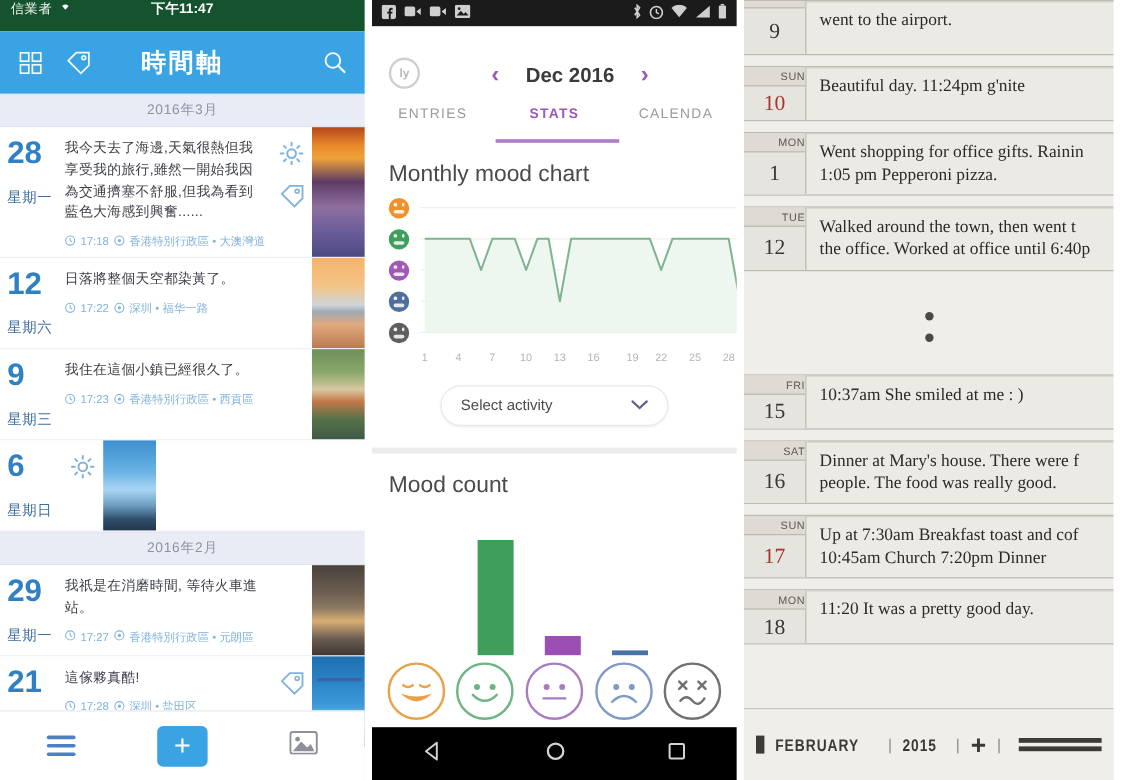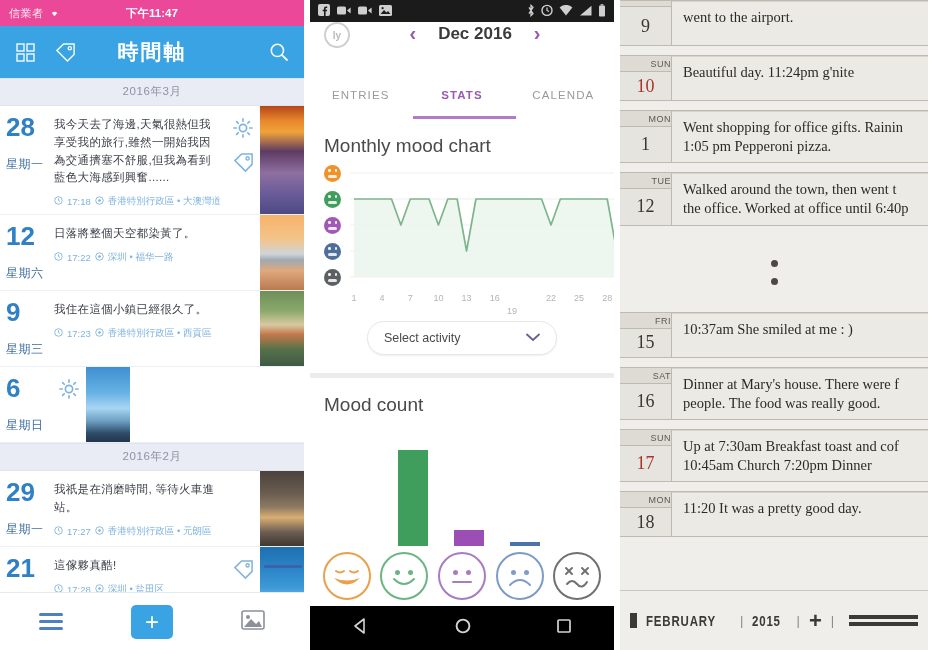--- a/index.html
+++ b/index.html
@@ -3,22 +3,22 @@
 <meta charset="utf-8">
 <style>
   * { box-sizing: border-box; margin:0; padding:0; }
   html,body { width:940px; height:650px; overflow:hidden; background:#fff;
               font-family:"Liberation Sans", sans-serif; }
   .stage { position:relative; width:940px; height:650px; display:flex; }
 
   
   .panel1 { width:310px; height:650px; background:#fdfdfd; position:relative; overflow:hidden;
             border-right:6px solid #fff; }
-  .ios-status { height:26px; background:#ec4899; color:#fff; font-size:11px;
-                display:flex; align-items:center; padding:0 9px; position:relative; }
+  .ios-status { height:26px; background:#14532d; color:#fff; font-size:11px;
+                display:flex; padding:0 9px; position:relative; }
   .ios-carrier { letter-spacing:.5px; opacity:.92; }
   .wifi-ico { margin-left:5px; font-size:10px; }
   .ios-time { position:absolute; left:0; right:0; text-align:center; font-weight:bold; font-size:11.5px; }
   .ios-nav { height:52px; background:#3aa3e3; color:#fff; display:flex; align-items:center;
              padding:0 12px; position:relative; }
   .ios-title { position:absolute; left:0; right:0; text-align:center; font-size:21px; font-weight:bold;
                letter-spacing:2px; }
   .nav-ico { width:26px; height:26px; display:flex; align-items:center; justify-content:center;
              opacity:.95; }
   .nav-ico.gap { margin-left:14px; }
@@ -54,21 +54,21 @@
          display:flex; align-items:center; justify-content:center; font-size:24px; font-weight:300; }
   .hamb { display:flex; flex-direction:column; gap:4px; }
   .hamb span { display:block; width:24px; height:3px; background:#4d7fc4; border-radius:2px; }
 
   
   .panel2 { width:310px; height:650px; background:#fff; position:relative; overflow:hidden;
             border-right:6px solid #fff; }
   .and-status { height:22px; background:#1b1b1b; display:flex; align-items:center; padding:0 8px;
                 gap:7px; color:#d9d9d9; font-size:11px; }
   .and-status .right { margin-left:auto; display:flex; gap:6px; align-items:center; }
-  .and-header { height:52px; display:flex; align-items:flex-start; padding:0 14px; background:#fff; }
+  .and-header { height:52px; display:flex; align-items:flex-end; padding:0 14px; background:#fff; }
   .logo-circ { width:26px; height:26px; border:2px solid #cfcfcf; border-radius:50%;
                display:flex; align-items:center; justify-content:center; color:#b9b9b9;
                font-size:10px; font-weight:bold; }
   .month-nav { flex:1; display:flex; align-items:center; justify-content:center; gap:22px; }
   .month-nav .arw { color:#9b59b6; font-size:20px; font-weight:bold; }
   .month-lbl { font-size:17px; font-weight:bold; color:#3b3b3b; }
   .and-tabs { display:flex; height:42px; align-items:center; color:#9a9a9a;
               font-size:11.5px; letter-spacing:1.1px; }
   .and-tabs div { flex:1; text-align:center; }
   .and-tabs .active { color:#9b59b6; font-weight:bold; }
@@ -481,21 +481,21 @@
           <polygon points="4,34 13.379310344827585,34 22.75862068965517,34 32.13793103448276,34 41.51724137931034,34 50.89655172413793,60 60.275862068965516,34 69.65517241379311,34 79.03448275862068,34 88.41379310344827,60 97.79310344827586,34 107.17241379310344,34 116.55172413793103,86 125.93103448275862,34 135.31034482758622,34 144.68965517241378,34 154.06896551724137,34 163.44827586206895,34 172.82758620689654,34 182.20689655172413,34 191.58620689655172,34 200.9655172413793,60 210.3448275862069,34 219.72413793103448,34 229.10344827586206,34 238.48275862068965,34 247.86206896551724,34 257.2413793103448,34 266.62068965517244,86 276,34 276,112 4,112" fill="#eaf4ec" opacity=".85"></polygon>
           <polyline points="4,34 13.379310344827585,34 22.75862068965517,34 32.13793103448276,34 41.51724137931034,34 50.89655172413793,60 60.275862068965516,34 69.65517241379311,34 79.03448275862068,34 88.41379310344827,60 97.79310344827586,34 107.17241379310344,34 116.55172413793103,86 125.93103448275862,34 135.31034482758622,34 144.68965517241378,34 154.06896551724137,34 163.44827586206895,34 172.82758620689654,34 182.20689655172413,34 191.58620689655172,34 200.9655172413793,60 210.3448275862069,34 219.72413793103448,34 229.10344827586206,34 238.48275862068965,34 247.86206896551724,34 257.2413793103448,34 266.62068965517244,86 276,34" fill="none" stroke="#7fb58c" stroke-width="1.7" stroke-linejoin="round"></polyline>
         </svg>
       <div class="xticks" id="p2-xticks">
           <span style="left: 4px;">1</span>
           <span style="left: 32.1379px;">4</span>
           <span style="left: 60.2759px;">7</span>
           <span style="left: 88.4138px;">10</span>
           <span style="left: 116.552px;">13</span>
           <span style="left: 144.69px;">16</span>
-          <span style="left: 162px; margin-top: 13px;">19</span>
+          <span style="left: 177px;">19</span>
           <span style="left: 200.966px;">22</span>
           <span style="left: 229.103px;">25</span>
           <span style="left: 257.241px;">28</span>
         </div>
     </div>
 
     <div class="selbox">
       <span>Select activity</span>
       <span class="chev">
         <svg width="14" height="9" viewBox="0 0 14 9">

